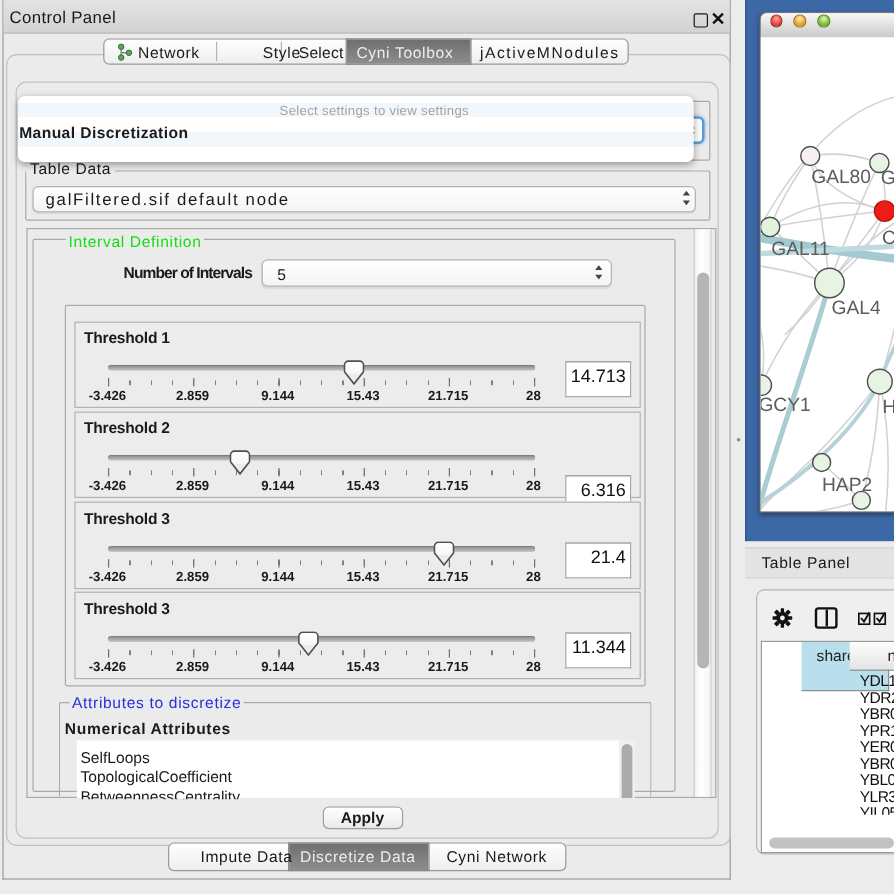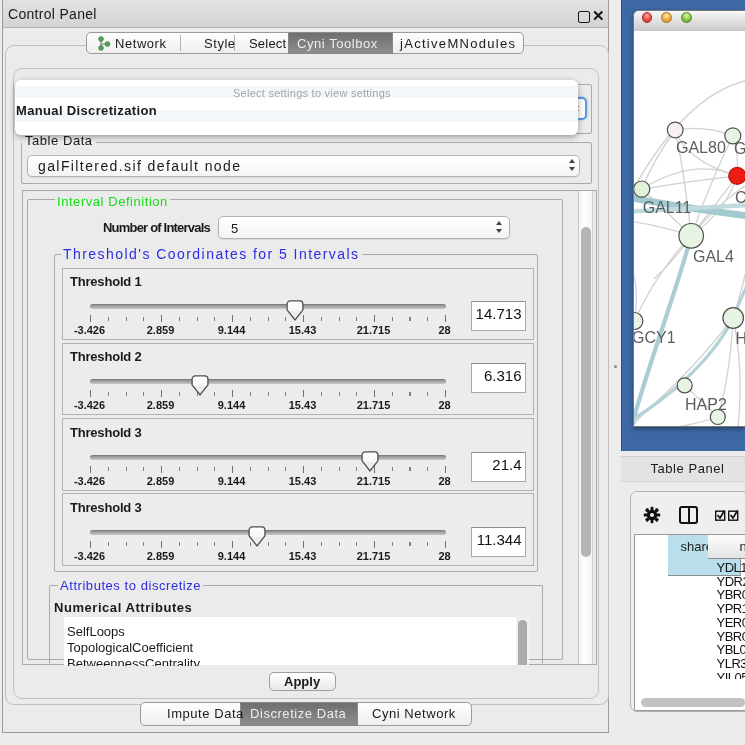--- a/index.html
+++ b/index.html
@@ -38,21 +38,21 @@
 <div class="a" style="left:180px;top:35px;width:1px;height:16px;background:#b5b5b5;"></div>
 <div class="a" style="left:234px;top:35px;width:1px;height:16px;background:#b5b5b5;"></div>
 <svg class="a" style="left:97px;top:36px;" width="14" height="15">
 <line x1="4" y1="3.5" x2="4" y2="12" stroke="#7a8a7a" stroke-width="1.2"></line>
 <line x1="4" y1="8" x2="10" y2="8" stroke="#7a8a7a" stroke-width="1.2"></line>
 <circle cx="4" cy="3" r="2.3" fill="#55a855" stroke="#2e6e2e" stroke-width="0.8"></circle>
 <circle cx="10.5" cy="8" r="2.3" fill="#55a855" stroke="#2e6e2e" stroke-width="0.8"></circle>
 <circle cx="4" cy="12" r="2.3" fill="#55a855" stroke="#2e6e2e" stroke-width="0.8"></circle>
 </svg>
 <div class="a t13" style="left:115px;top:36px;">Network</div>
-<div class="a t13" style="left:204px;top:36px;">Style</div>
+<div class="a t13" style="left:219px;top:36px;">Style</div>
 <div class="a t13" style="left:249px;top:36px;letter-spacing:0.2px;">Select</div>
 <div class="a t13" style="left:297px;top:36px;color:#ededed;">Cyni Toolbox</div>
 <div class="a t13" style="left:400px;top:36px;letter-spacing:1.3px;">jActiveMNodules</div>
 
 <div class="a" style="left:13px;top:68px;width:584px;height:629px;border:1px solid #c2c2c2;border-radius:9px;background:#ebebeb;"></div>
 
 <div class="a gb" style="left:20px;top:84px;width:572px;height:50px;"></div>
 <div class="a" style="left:567px;top:97px;width:20px;height:23px;border:2px solid #5b9ad6;border-radius:5px;background:#fdfdfd;box-shadow:0 0 3px #86b7e4;box-sizing:border-box;"></div>
 <div class="a arrup" style="left:573px;top:103px;"></div>
 <div class="a arrdn" style="left:573px;top:110px;"></div>
@@ -75,21 +75,20 @@
 
 <div class="a gb" style="left:27px;top:199px;width:536px;height:461px;"></div>
 <div class="a t13" style="left:55px;top:194px;color:#15dd15;background:#ebebeb;padding:0 2px;">Interval Definition</div>
 <div class="a t13 tb" style="left:103px;top:220px;letter-spacing:-0.8px;">Number of Intervals</div>
 <div class="a combo" style="left:218px;top:216px;width:292px;height:23px;"></div>
 <div class="a t13" style="left:231px;top:221px;">5</div>
 <div class="a arrup" style="left:496px;top:221px;"></div>
 <div class="a arrdn" style="left:496px;top:229px;"></div>
 
 <div class="a gb" style="left:54px;top:254px;width:484px;height:318px;"></div>
-<div class="a t13" style="left:61px;top:246px;color:#2d2de0;background:#ebebeb;padding:0 2px;font-size:14px;letter-spacing:1.45px;">Threshold's Coordinates for 5 Intervals</div>
 
 <div class="a tbox" style="left:62px;top:267.5px;width:472px;height:72.5px;"></div>
 <div class="a t13 tb" style="letter-spacing:-0.2px;left:70px;top:274.0px;">Threshold 1</div>
 <div class="a track" style="left:89.5px;top:304.0px;width:356px;"></div>
 <div class="a ticks" style="left:89.5px;top:316.5px;width:357px;"></div>
 <div class="a mtick" style="left:89.5px;top:315.0px;"></div>
 <div class="a mtick" style="left:160.5px;top:315.0px;"></div>
 <div class="a mtick" style="left:231.5px;top:315.0px;"></div>
 <div class="a mtick" style="left:302.5px;top:315.0px;"></div>
 <div class="a mtick" style="left:373.5px;top:315.0px;"></div>
@@ -133,21 +132,21 @@
       <defs>
         <linearGradient id="tg1" x1="0" y1="0" x2="0" y2="1">
           <stop offset="0" stop-color="#ffffff"></stop>
           <stop offset="0.55" stop-color="#f6f6f6"></stop>
           <stop offset="0.56" stop-color="#ebebeb"></stop>
           <stop offset="1" stop-color="#f0f0f0"></stop>
         </linearGradient>
       </defs>
       <path d="M 4.2,0.9 L 13.3,0.9 A 3.2,3.2 0 0 1 16.5,4.1 L 16.5,9.6 L 8.75,19.4 L 1,9.6 L 1,4.1 A 3.2,3.2 0 0 1 4.2,0.9 Z" fill="url(#tg1)" stroke="#4f4f4f" stroke-width="1.3"></path>
     </svg>
-<div class="a vfield" style="left:470.5px;top:363px;">6.316</div>
+<div class="a vfield" style="left:470.5px;top:396px;">6.316</div>
 
 <div class="a tbox" style="left:62px;top:418.1px;width:472px;height:72.5px;"></div>
 <div class="a t13 tb" style="letter-spacing:-0.2px;left:70px;top:424.6px;">Threshold 3</div>
 <div class="a track" style="left:89.5px;top:454.6px;width:356px;"></div>
 <div class="a ticks" style="left:89.5px;top:467.1px;width:357px;"></div>
 <div class="a mtick" style="left:89.5px;top:465.6px;"></div>
 <div class="a mtick" style="left:160.5px;top:465.6px;"></div>
 <div class="a mtick" style="left:231.5px;top:465.6px;"></div>
 <div class="a mtick" style="left:302.5px;top:465.6px;"></div>
 <div class="a mtick" style="left:373.5px;top:465.6px;"></div>
@@ -277,21 +276,21 @@
 <text x="8.7" y="181.5">GAL11</text>
 <text x="59" y="231">GAL4</text>
 <text x="-2" y="311.5">GCY1</text>
 <text x="101.5" y="313">H</text>
 <text x="51" y="378.5">HAP2</text>
 </g>
 </svg>
 </div>
 
 <div class="a" style="left:621px;top:456px;width:124px;height:23.5px;background:#e3e3e3;border-top:1px solid #d0d0d0;border-bottom:1px solid #d7d7d7;"></div>
-<div class="a t13" style="left:634.5px;top:461px;margin-left:16px;">Table Panel</div>
+<div class="a t13" style="left:634.5px;top:461px;">Table Panel</div>
 <div class="a" style="left:629.5px;top:490.5px;width:130px;height:221px;background:#efefef;border:1px solid #b3b3b3;border-radius:7px 0 0 7px;box-sizing:border-box;"></div>
 <svg class="a" style="left:643px;top:506px;" width="18" height="18" viewBox="0 0 18 18">
 <g fill="#111111">
         <circle cx="9" cy="9" r="5.2"></circle>
 <rect x="7.6" y="0.8" width="2.8" height="4" rx="0.6"></rect>
         <rect x="7.6" y="13.2" width="2.8" height="4" rx="0.6"></rect>
 <rect x="0.8" y="7.6" width="4" height="2.8" rx="0.6"></rect>
         <rect x="13.2" y="7.6" width="4" height="2.8" rx="0.6"></rect>
 <rect x="2.6" y="2.6" width="3.4" height="3.4" rx="0.6" transform="rotate(45 4.3 4.3)"></rect>
 <rect x="12" y="2.6" width="3.4" height="3.4" rx="0.6" transform="rotate(45 13.7 4.3)"></rect>

